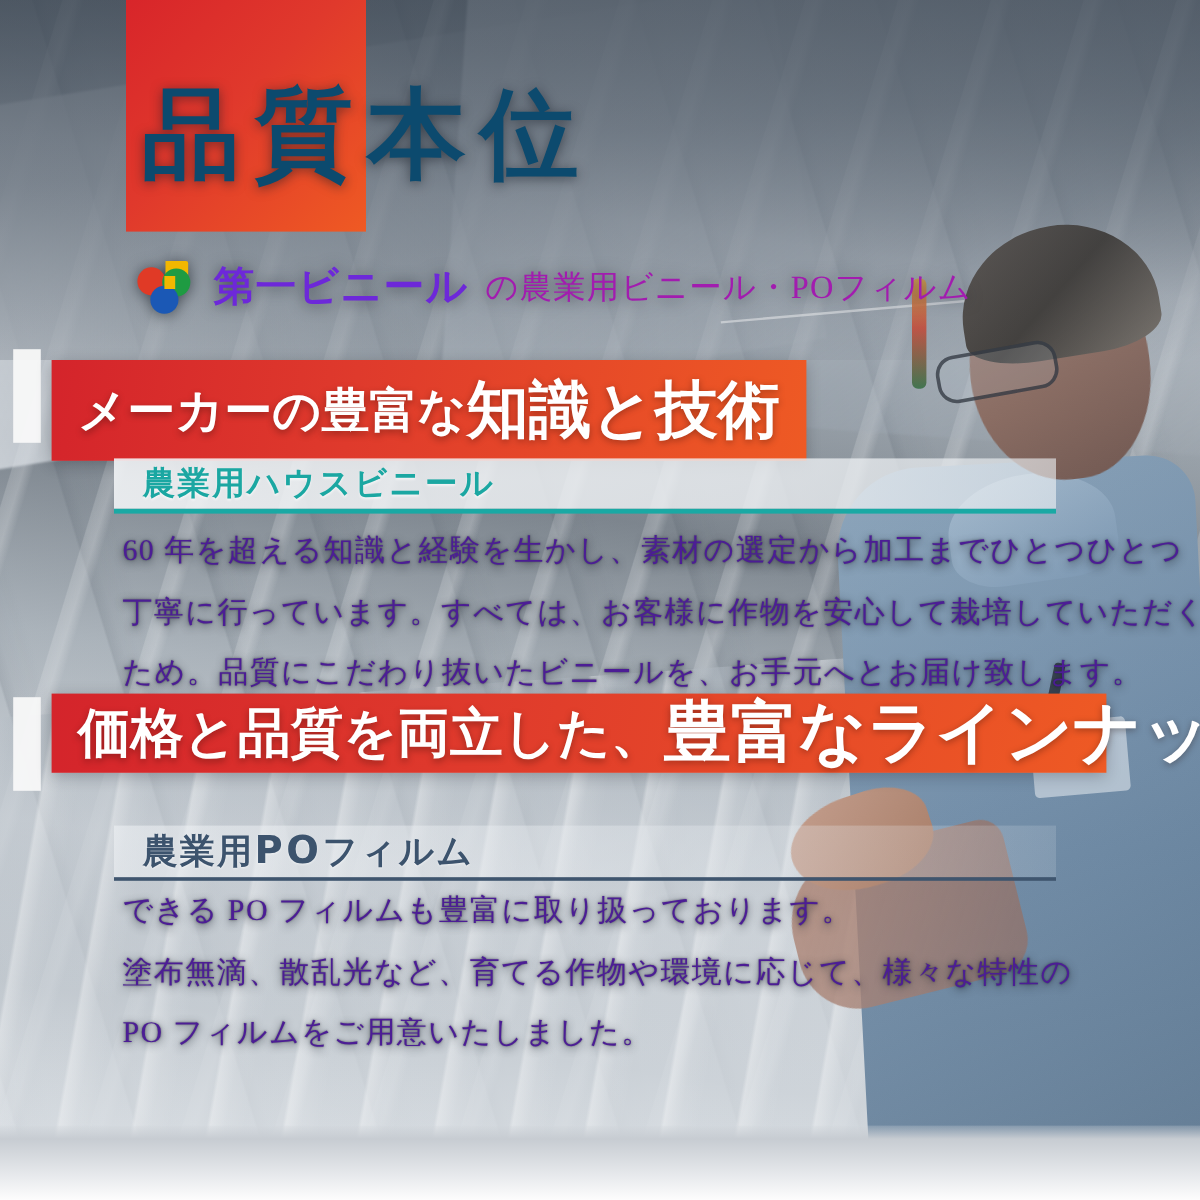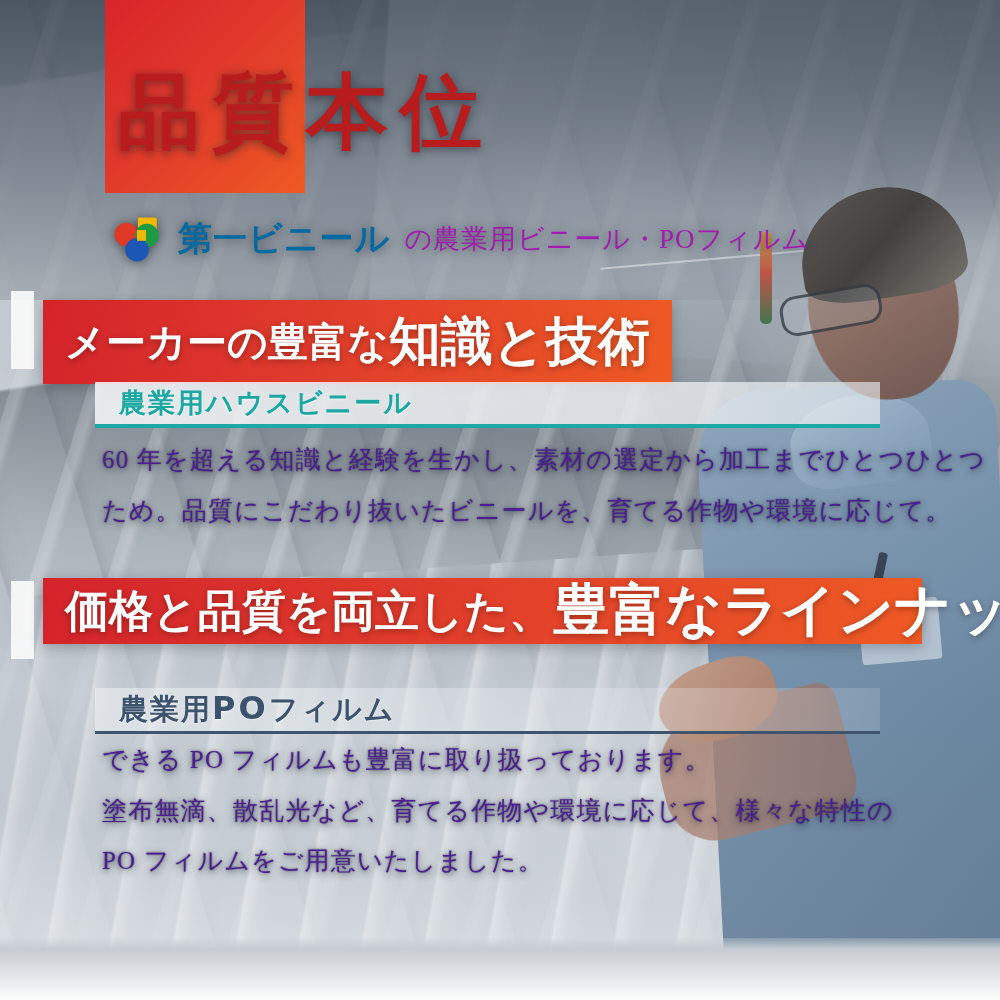--- a/index.html
+++ b/index.html
@@ -146,35 +146,35 @@
   .content{position:absolute;inset:0;}
 
   
   .hero-block{
     position:absolute;left:105px;top:0;width:200px;height:193px;
     background:linear-gradient(135deg,#d8252a 0%,#e0392c 45%,#ef5a23 100%);
   }
   .hero-title{
     position:absolute;left:118px;top:72px;width:600px;
     font-size:82px;line-height:1;letter-spacing:12px;
-    color:#b91c1c;font-weight:700;
+    color:#0c4a6e;font-weight:700;
     text-shadow:0 2px 10px rgba(20,26,34,.55);
     white-space:nowrap;
   }
 
   
   .brand-row{
     position:absolute;left:110px;top:212px;
     display:flex;align-items:center;gap:14px;
     filter:drop-shadow(0 1px 6px rgba(20,26,34,.65));
   }
   .logo{position:relative;width:54px;height:54px;flex:0 0 54px;}
   .logo svg{display:block;width:54px;height:54px;}
   .brand-name{
-    font-size:34px;font-weight:700;color:#0369a1;letter-spacing:1px;
+    font-size:34px;font-weight:700;color:#6d28d9;letter-spacing:1px;
     font-family:"DejaVu Sans","Liberation Sans",sans-serif;
   }
   .brand-tail{
     font-size:27px;color:#a21caf;letter-spacing:1px;
     font-family:"Liberation Serif","DejaVu Serif",serif;
   }
 
   
   .tick{
     position:absolute;left:11px;width:23px;height:78px;
@@ -304,21 +304,22 @@
       <span class="bn-sm">メーカーの豊富な</span>
       <span class="bn-lg">知識と技術</span>
     </div>
 
     <div class="sec-head vinyl">
       <span class="sec-label">農業用ハウスビニール</span>
     </div>
 
     <div class="body-text vinyl">
       <p>60 年を超える知識と経験を生かし、素材の選定から加工までひとつひとつ</p>
-      <p>ため。品質にこだわり抜いたビニールを、育てる作物や環境に応じて。</p>
+      <p>丁寧に行っています。すべては、お客様に作物を安心して栽培していただく</p>
+      <p>ため。品質にこだわり抜いたビニールを、お手元へとお届け致します。</p>
     </div>
 
     <div class="banner b2">
       <span class="bn-sm">価格と品質を両立した、</span>
       <span class="bn-lg">豊富なラインナップ</span>
     </div>
 
     <div class="sec-head po">
       <span class="sec-label"><span>農業用</span><span class="po-mark">PO</span><span>フィルム</span></span>
     </div>

